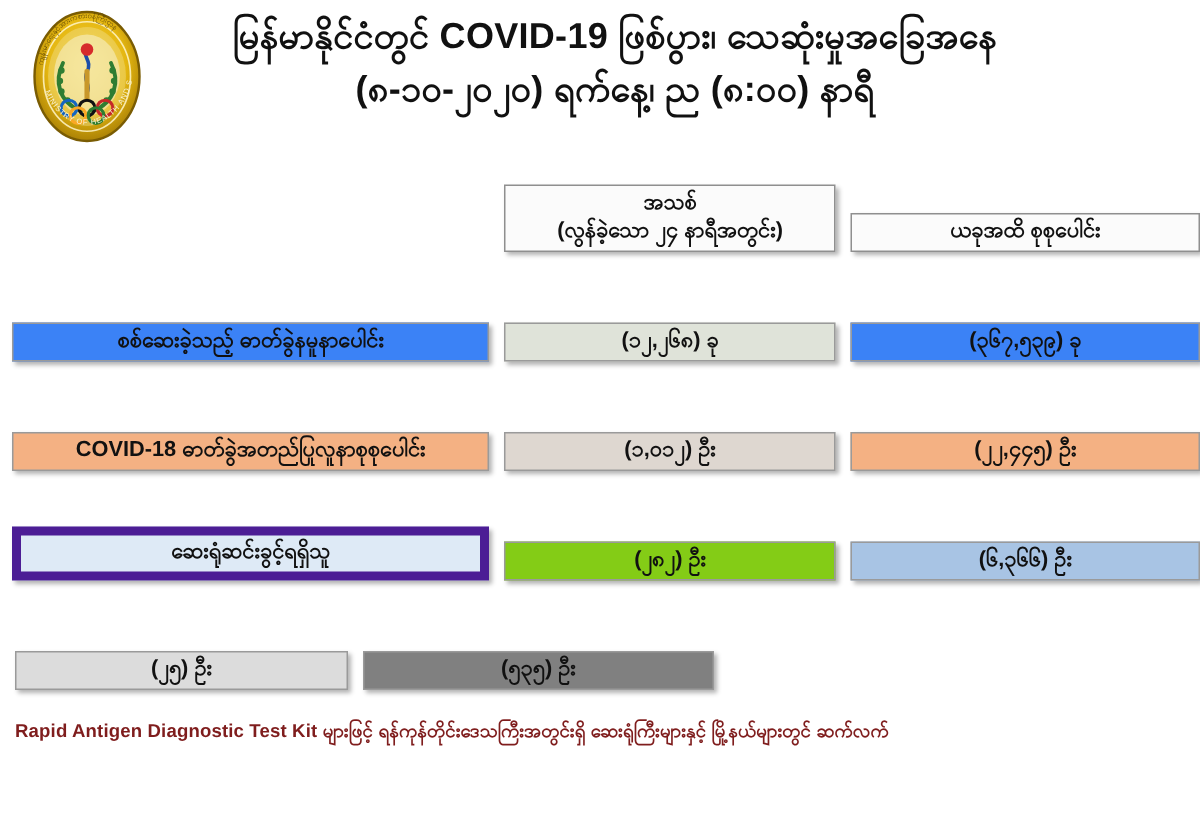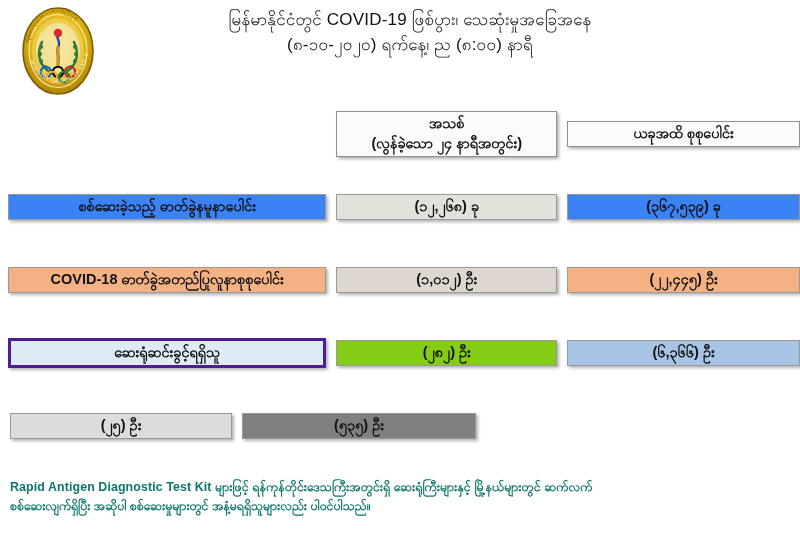--- a/index.html
+++ b/index.html
@@ -23,39 +23,39 @@
     left:14px; top:6px;
     width:88px; height:90px;
   }
   #title-block {
     position:absolute;
     left:110px; top:8px;
     width:600px;
     text-align:center;
   }
   .title-line {
-    font-weight:normal;
-    font-size:17px;
+    font-weight:bold;
+    font-size:24px;
     color:#111;
     letter-spacing:.2px;
     line-height:1.45;
     white-space:nowrap;
   }
   .title-line.second { margin-top:0; }
 
   
   #table {
     position:absolute;
     left:0; top:100px;
     width:800px;
   }
   .row {
     display:flex;
     width:800px;
-    align-items:center;
+    align-items:flex-end;
     margin-bottom:5px;
     height:68px;
   }
   .row.header-row { height:68px; }
 
   .cell {
     border:1px solid #9a9a9a;
     display:flex;
     align-items:center;
     justify-content:center;
@@ -83,30 +83,30 @@
   .bg-green-light { background:#dfe3d9; }
   .bg-orange-dark { background:#f4b183; }
   .bg-orange-light{ background:#ded7d0; }
   .bg-blue-dark   { background:#a8c4e4; }
   .bg-blue-light  { background:#84cc16; }
   .bg-blue-pale   { background:#deeaf6; }
   .bg-gray-dark   { background:#808080; }
   .bg-gray-mid    { background:#c8c8c8; }
   .bg-gray-light  { background:#dcdcdc; }
 
-  .border-blue { border:3px solid #4c1d95; }
+  .border-blue { border:6px solid #4c1d95; }
 
   
   #footer {
     position:absolute;
     left:10px; top:478px;
     width:780px;
     font-size:12.4px;
     font-weight:600;
-    color:#0f766e;
+    color:#7f1d1d;
     line-height:1.55;
   }
   #footer .fline { display:block; white-space:nowrap; }
   #footer .fline.l1 { letter-spacing:.1px; }
 </style>
 </head>
 <body>
 
 <div id="header">
 
@@ -200,14 +200,13 @@
 
   <div class="row">
     <div class="cell c-new bg-gray-light">(၂၅) ဦး</div>
     <div class="cell c-total bg-gray-dark">(၅၃၅) ဦး</div>
   </div>
 
 </div>
 
 <div id="footer">
   <span class="fline l1">Rapid  Antigen  Diagnostic  Test  Kit  များဖြင့်  ရန်ကုန်တိုင်းဒေသကြီးအတွင်းရှိ  ဆေးရုံကြီးများနှင့်  မြို့နယ်များတွင်  ဆက်လက်</span>
-  <span class="fline l2">စစ်ဆေးလျက်ရှိပြီး အဆိုပါ စစ်ဆေးမှုများတွင် အနံ့မရရှိသူများလည်း ပါဝင်ပါသည်။</span>
 </div>
 
 </body></html>

